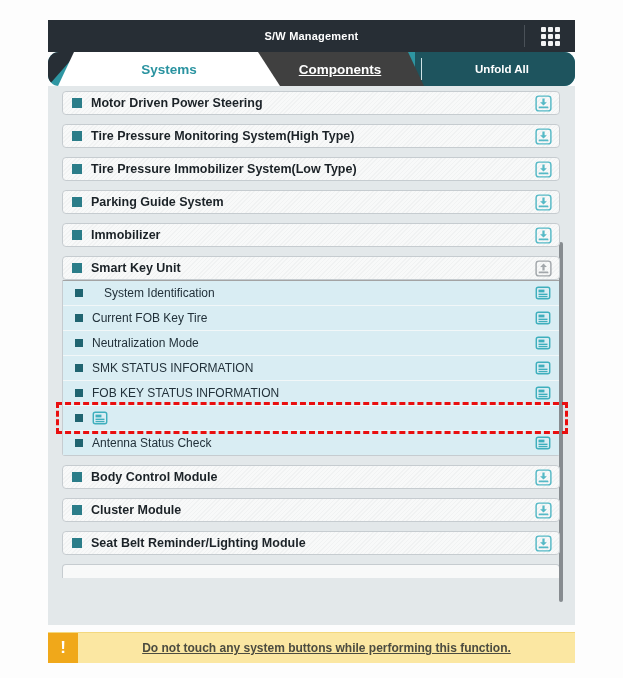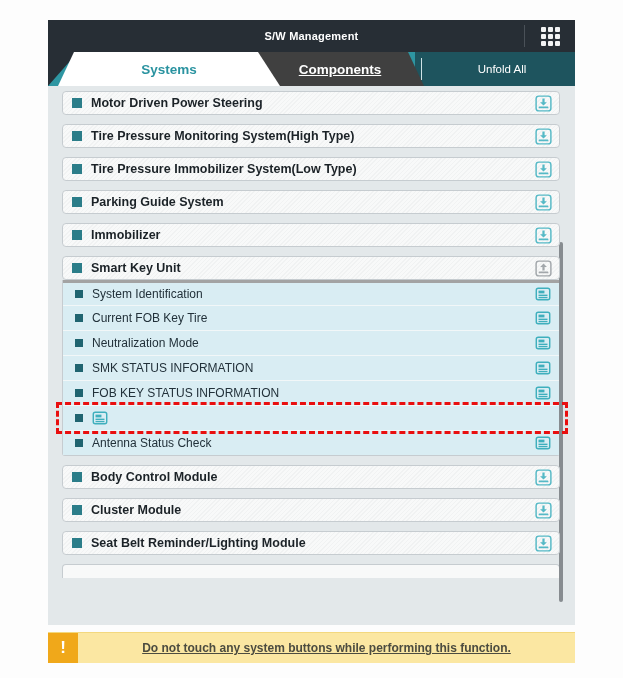--- a/index.html
+++ b/index.html
@@ -6,48 +6,48 @@
     font-family:"Liberation Sans","DejaVu Sans",sans-serif;-webkit-font-smoothing:antialiased;}
   .app{position:absolute;left:48px;top:20px;width:527px;}
   
   .hdr{position:relative;height:32px;background:#272e35;display:flex;align-items:center;justify-content:center;}
   .hdr-title{color:#fff;font-weight:bold;font-size:11px;letter-spacing:.2px;}
   .hdr-sep{position:absolute;right:50px;top:5px;bottom:5px;width:1px;background:#4a5158;}
   .grid-icon{position:absolute;right:15px;top:7px;width:19px;height:19px;display:grid;
     grid-template-columns:repeat(3,1fr);gap:2px;cursor:pointer;}
   .grid-icon span{background:#f2f3f4;border-radius:1px;}
   
-  .tabbar{position:relative;height:34px;background:#2e96a2;overflow:hidden;}
+  .tabbar{position:relative;height:34px;background:#2e96a2;overflow:hidden;border-radius:11px;}
   .tabbar::before{content:"";position:absolute;left:0;top:0;width:30px;height:100%;
     background:#272e35;clip-path:polygon(0 0,100% 0,0 100%);}
   .tab{position:absolute;top:0;height:100%;display:flex;align-items:center;justify-content:center;
     font-weight:bold;cursor:pointer;}
   .tab-systems{left:10px;width:222px;background:#fff;color:#2a93a0;font-size:13.5px;
     clip-path:polygon(16px 0,calc(100% - 22px) 0,100% 100%,0 100%);z-index:3;}
   .tab-components{left:208px;width:168px;background:#404040;color:#fff;font-size:13.5px;
     clip-path:polygon(0 0,calc(100% - 16px) 0,100% 100%,14px 100%);z-index:2;text-decoration:underline;}
   .tab-right{position:absolute;right:0;top:0;height:100%;width:160px;background:#1e545e;z-index:1;
     display:flex;align-items:center;}
   .unfold-sep{position:absolute;left:6px;top:6px;bottom:6px;width:1px;background:#cfe3e6;}
-  .unfold-label{flex:1;text-align:center;color:#fff;font-weight:normal;font-size:11.5px;padding-left:14px;}
+  .unfold-label{flex:1;text-align:center;color:#fff;font-weight:bold;font-size:11.5px;padding-left:14px;}
   
   .content{position:relative;height:539px;background:#e3e8ea;overflow:hidden;padding-top:5px;box-sizing:border-box;}
   .row{position:relative;margin:0 15px 9px 14px;height:24px;background:#f8f9f9;
     background-image:repeating-linear-gradient(135deg,rgba(120,130,135,.06) 0 1px,transparent 1px 3px);
     border:1px solid #c6ccd0;border-radius:4px;display:flex;align-items:center;cursor:pointer;box-sizing:border-box;}
   .row-bullet{width:10px;height:10px;background:#2b7d89;margin:0 9px 0 9px;flex:0 0 auto;}
   .row-label{flex:1;font-weight:bold;font-size:12.5px;color:#1b2227;white-space:nowrap;overflow:hidden;}
   .row-icon{width:17px;height:17px;margin-right:7px;flex:0 0 auto;}
   .row-icon svg{display:block;width:100%;height:100%;}
   .icon-download{color:#55b9c6;}
   .icon-upload{color:#a2a7ab;}
   .sub-list{margin:0 15px 9px 14px;border:1px solid #c6ccd0;border-top:none;margin-top:-9px;border-radius:0 0 3px 3px;overflow:visible;}
   .sub-row{position:relative;height:25px;background:#d9edf3;border-top:1px solid #f2f7f8;
     display:flex;align-items:center;cursor:pointer;box-sizing:border-box;}
-  .sub-row:first-child{border-top:3px solid #a3a3a3;}
+  .sub-row:first-child{border-top:1px solid #a3a3a3;gap:12px;}
   .sub-bullet{width:8px;height:8px;background:#1f6470;margin:0 9px 0 12px;flex:0 0 auto;}
   .sub-label{flex:1;font-size:12px;color:#22313a;white-space:nowrap;overflow:hidden;}
   .sub-icon{width:16px;height:16px;margin-right:8px;color:#3fafbd;flex:0 0 auto;}
   .sub-icon svg{display:block;width:100%;height:100%;}
   .sub-row.hl::after{content:"";position:absolute;left:-7px;right:-9px;top:-4px;bottom:-4px;
     border:3px dashed #e90f0f;pointer-events:none;z-index:5;}
   .partial-row{margin:0 15px 0 14px;height:14px;background:#f8f9f9;
     border:1px solid #c6ccd0;border-bottom:none;border-radius:4px 4px 0 0;box-sizing:border-box;}
   .scroll-thumb{position:absolute;right:12px;top:156px;width:4px;height:360px;background:#878c90;border-radius:2px;cursor:pointer;}
   

